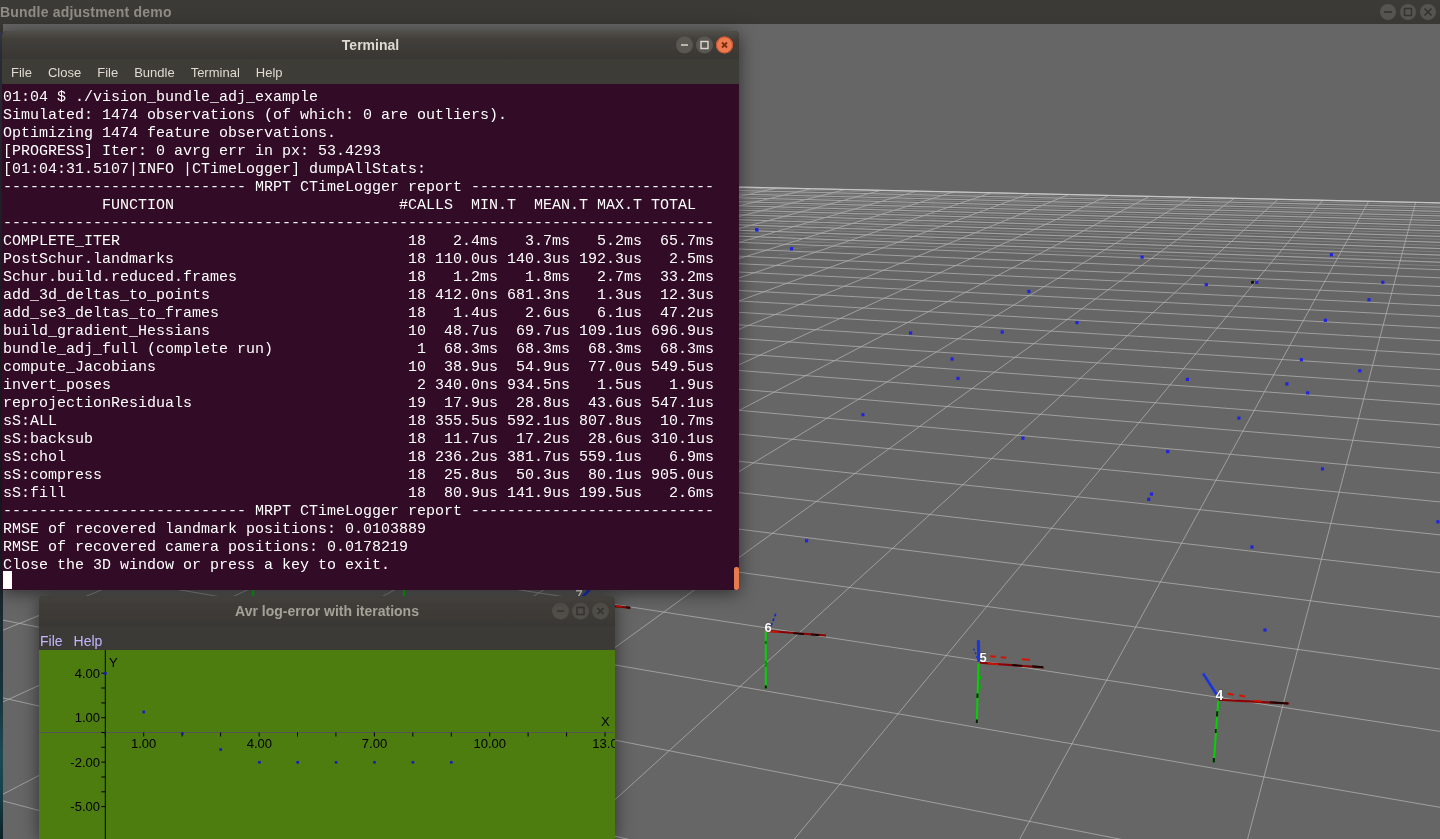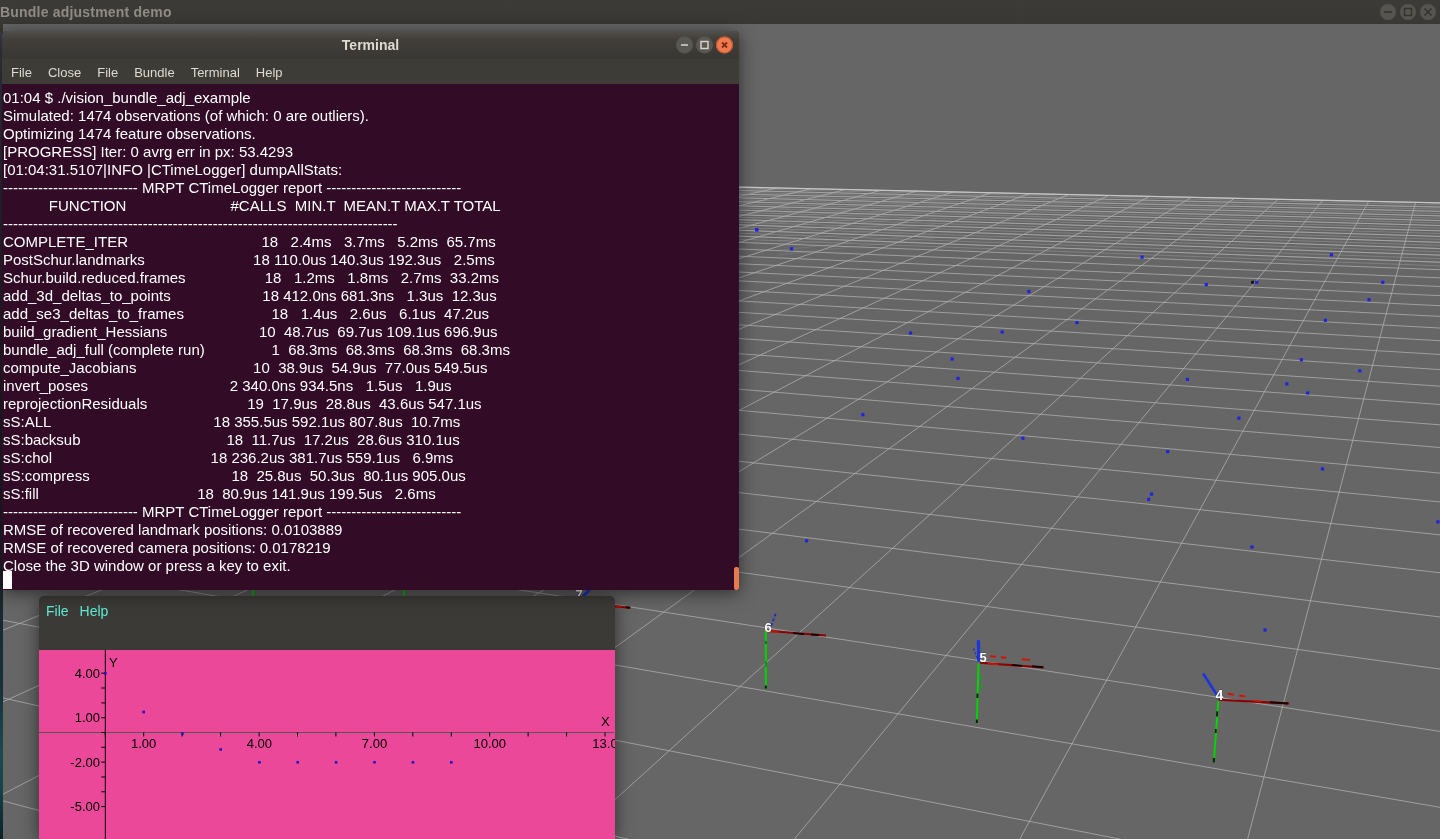--- a/index.html
+++ b/index.html
@@ -106,24 +106,43 @@
     <rect x="1317.9" y="443.3" width="3.2" height="3.2" fill="#2024e0"></rect>
     <rect x="1146.9" y="468.5" width="3.2" height="3.2" fill="#2024e0"></rect>
     <rect x="1144.1" y="473.7" width="3.2" height="3.2" fill="#2024e0"></rect>
     <rect x="1433.3" y="496.2" width="3.2" height="3.2" fill="#2024e0"></rect>
     <rect x="1247.4" y="521.4" width="3.2" height="3.2" fill="#2024e0"></rect>
     <rect x="1260.4" y="604.4" width="3.2" height="3.2" fill="#2024e0"></rect>
     <rect x="1248.1" y="256.8" width="3" height="3" fill="#151515"></rect>
 </svg>
 
 <div class="win" style="left:39px;top:596px;width:576px;height:243px;border-radius:5px 5px 0 0;background:#3b3a36">
- <div style="height:24px;color:#5eead4;font-size:14px;padding-left:7px;padding-top:7px">
+ <div class="tbar" style="height:30px;line-height:30px;border-radius:5px 5px 0 0;color:#a6a39b">Avr log-error with iterations
+  <div class="btns" style="right:6px">
+   <div class="cb" style="background:#504e49">
+          <svg width="11" height="11">
+            <line x1="2" y1="5.5" x2="9" y2="5.5" stroke="#353330" stroke-width="1.7"></line>
+          </svg>
+        </div>
+   <div class="cb" style="background:#504e49">
+          <svg width="11" height="11">
+            <rect x="2" y="2" width="7" height="7" fill="none" stroke="#353330" stroke-width="1.5"></rect>
+          </svg>
+        </div>
+   <div class="cb" style="background:#504e49">
+          <svg width="11" height="11">
+            <path d="M2.5 2.5L8.5 8.5M8.5 2.5L2.5 8.5" stroke="#353330" stroke-width="1.7"></path>
+          </svg>
+        </div>
+  </div>
+ </div>
+ <div style="height:24px;color:#c4b5fd;font-size:14px;padding-left:1px;padding-top:7px">
   <span>File</span><span style="margin-left:11px">Help</span>
  </div>
- <div style="position:absolute;left:0;top:54px;width:576px;height:189px;background:#ec4899"><svg width="576" height="189" viewBox="0 0 576 189">
+ <div style="position:absolute;left:0;top:54px;width:576px;height:189px;background:#4d7c0f"><svg width="576" height="189" viewBox="0 0 576 189">
         <line x1="66.3" y1="0" x2="66.3" y2="189" stroke="#000" stroke-width="1"></line>
         <line x1="0" y1="82.5" x2="575" y2="82.5" stroke="#555" stroke-width="1"></line>
         <line x1="66.3" y1="82.5" x2="66.3" y2="86.5" stroke="#000" stroke-width="1"></line>
         <line x1="104.7" y1="82.5" x2="104.7" y2="86.5" stroke="#000" stroke-width="1"></line>
         <line x1="143.2" y1="82.5" x2="143.2" y2="86.5" stroke="#000" stroke-width="1"></line>
         <line x1="181.6" y1="82.5" x2="181.6" y2="86.5" stroke="#000" stroke-width="1"></line>
         <line x1="220.1" y1="82.5" x2="220.1" y2="86.5" stroke="#000" stroke-width="1"></line>
         <line x1="258.5" y1="82.5" x2="258.5" y2="86.5" stroke="#000" stroke-width="1"></line>
         <line x1="296.9" y1="82.5" x2="296.9" y2="86.5" stroke="#000" stroke-width="1"></line>
         <line x1="335.4" y1="82.5" x2="335.4" y2="86.5" stroke="#000" stroke-width="1"></line>
@@ -189,21 +208,21 @@
   </div>
  </div>
  <div style="height:25px;background:#3e3c37;color:#dfdbd2;font-size:13px;padding-left:9px;padding-top:6px;display:flex;gap:16px">
   <span>File</span>
       <span>Close</span>
       <span>File</span>
       <span>Bundle</span>
       <span>Terminal</span>
       <span>Help</span>
  </div>
- <pre style="position:absolute;left:1px;top:58px;font-family:Liberation Sans, sans-serif;font-size:15px;line-height:18px;color:#fff">01:04 $ ./vision_bundle_adj_example
+ <pre style="position:absolute;left:1px;top:58px;font-family:Liberation Mono, monospace;font-size:15px;line-height:18px;color:#fff">01:04 $ ./vision_bundle_adj_example
 Simulated: 1474 observations (of which: 0 are outliers).
 Optimizing 1474 feature observations.
 [PROGRESS] Iter: 0 avrg err in px: 53.4293
 [01:04:31.5107|INFO |CTimeLogger] dumpAllStats:
 --------------------------- MRPT CTimeLogger report ---------------------------
            FUNCTION                         #CALLS  MIN.T  MEAN.T MAX.T TOTAL
 -------------------------------------------------------------------------------
 COMPLETE_ITER                                18   2.4ms   3.7ms   5.2ms  65.7ms
 PostSchur.landmarks                          18 110.0us 140.3us 192.3us   2.5ms
 Schur.build.reduced.frames                   18   1.2ms   1.8ms   2.7ms  33.2ms

